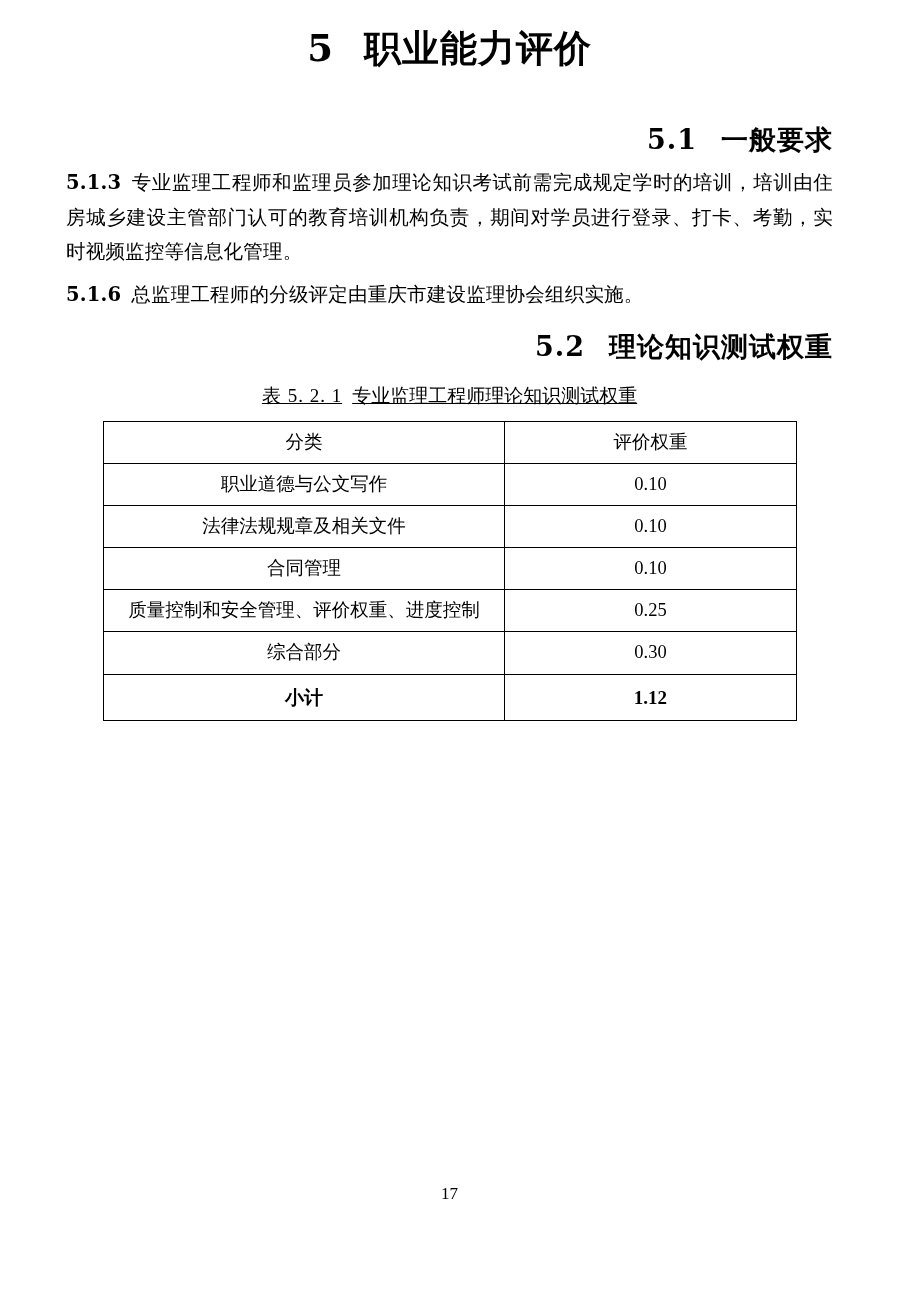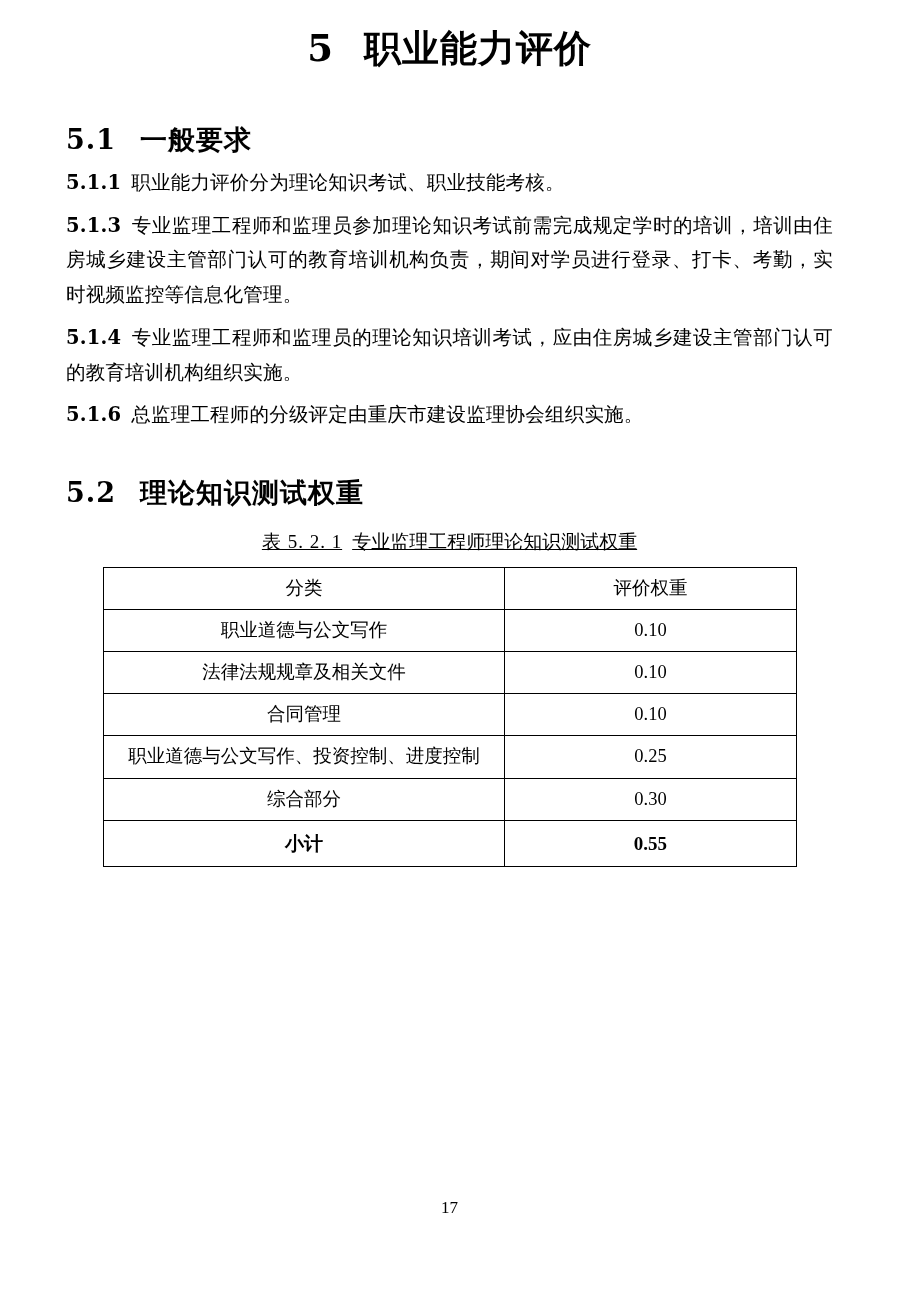--- a/index.html
+++ b/index.html
@@ -30,29 +30,29 @@
     margin: 14px 0 0 0;
     letter-spacing: 1px;
   }
   h1.chapter-title .num {
     margin-right: 30px;
   }
   h2.section-title {
     font-family: "DejaVu Serif", "Liberation Serif", serif;
     font-weight: bold;
     font-size: 27px;
-    text-align: left;
+    text-align: right;
     margin: 48px 0 0 0;
     letter-spacing: 1px;
   }
   h2.section-title .num {
     margin-right: 24px;
   }
   h2.section-title.second {
-    margin-top: 42px;
+    margin-top: 16px;
   }
   p.clause {
     font-size: 19.5px;
     line-height: 1.78;
     margin: 8px 0 0 0;
     text-align: justify;
     text-justify: inter-ideograph;
     letter-spacing: 0.2px;
   }
   p.clause .cnum {
@@ -91,47 +91,41 @@
   table.weights col.c2 { width: 42%; }
   table.weights tr.total td {
     font-weight: bold;
     font-size: 19px;
     padding: 11px 20px;
   }
   .page-number {
     position: absolute;
     left: 0;
     right: 0;
-    bottom: 22px;
+    bottom: 36px;
     text-align: center;
     font-size: 17px;
     font-family: "Liberation Serif", serif;
   }
 </style>
 </head>
 <body>
 
 <div class="page">
 
   <h1 class="chapter-title">
     <span class="num">5</span><span>职业能力评价</span>
   </h1>
 
   <h2 class="section-title">
     <span class="num">5.1</span><span>一般要求</span>
   </h2>
 
-  <p class="clause first-para">
-    <span class="cnum">5.1.1</span><span>职业能力评价分为理论知识考试、职业技能考核。</span>
-  </p>
   <p class="clause">
     <span class="cnum">5.1.3</span><span>专业监理工程师和监理员参加理论知识考试前需完成规定学时的培训，培训由住房城乡建设主管部门认可的教育培训机构负责，期间对学员进行登录、打卡、考勤，实时视频监控等信息化管理。</span>
-  </p>
-  <p class="clause">
-    <span class="cnum">5.1.4</span><span>专业监理工程师和监理员的理论知识培训考试，应由住房城乡建设主管部门认可的教育培训机构组织实施。</span>
   </p>
   <p class="clause">
     <span class="cnum">5.1.6</span><span>总监理工程师的分级评定由重庆市建设监理协会组织实施。</span>
   </p>
 
   <h2 class="section-title second">
     <span class="num">5.2</span><span>理论知识测试权重</span>
   </h2>
 
 
@@ -157,29 +151,29 @@
       </tr>
       <tr>
         <td>法律法规规章及相关文件</td>
         <td>0.10</td>
       </tr>
       <tr>
         <td>合同管理</td>
         <td>0.10</td>
       </tr>
       <tr>
-        <td>职业道德与公文写作、投资控制、进度控制</td>
+        <td>质量控制和安全管理、评价权重、进度控制</td>
         <td>0.25</td>
       </tr>
       <tr>
         <td>综合部分</td>
         <td>0.30</td>
       </tr>
       <tr class="total">
         <td>小计</td>
-        <td>0.55</td>
+        <td>1.12</td>
       </tr>
     </tbody>
   </table>
 
   <div class="page-number">17</div>
 
 </div>
 
 </body></html>

